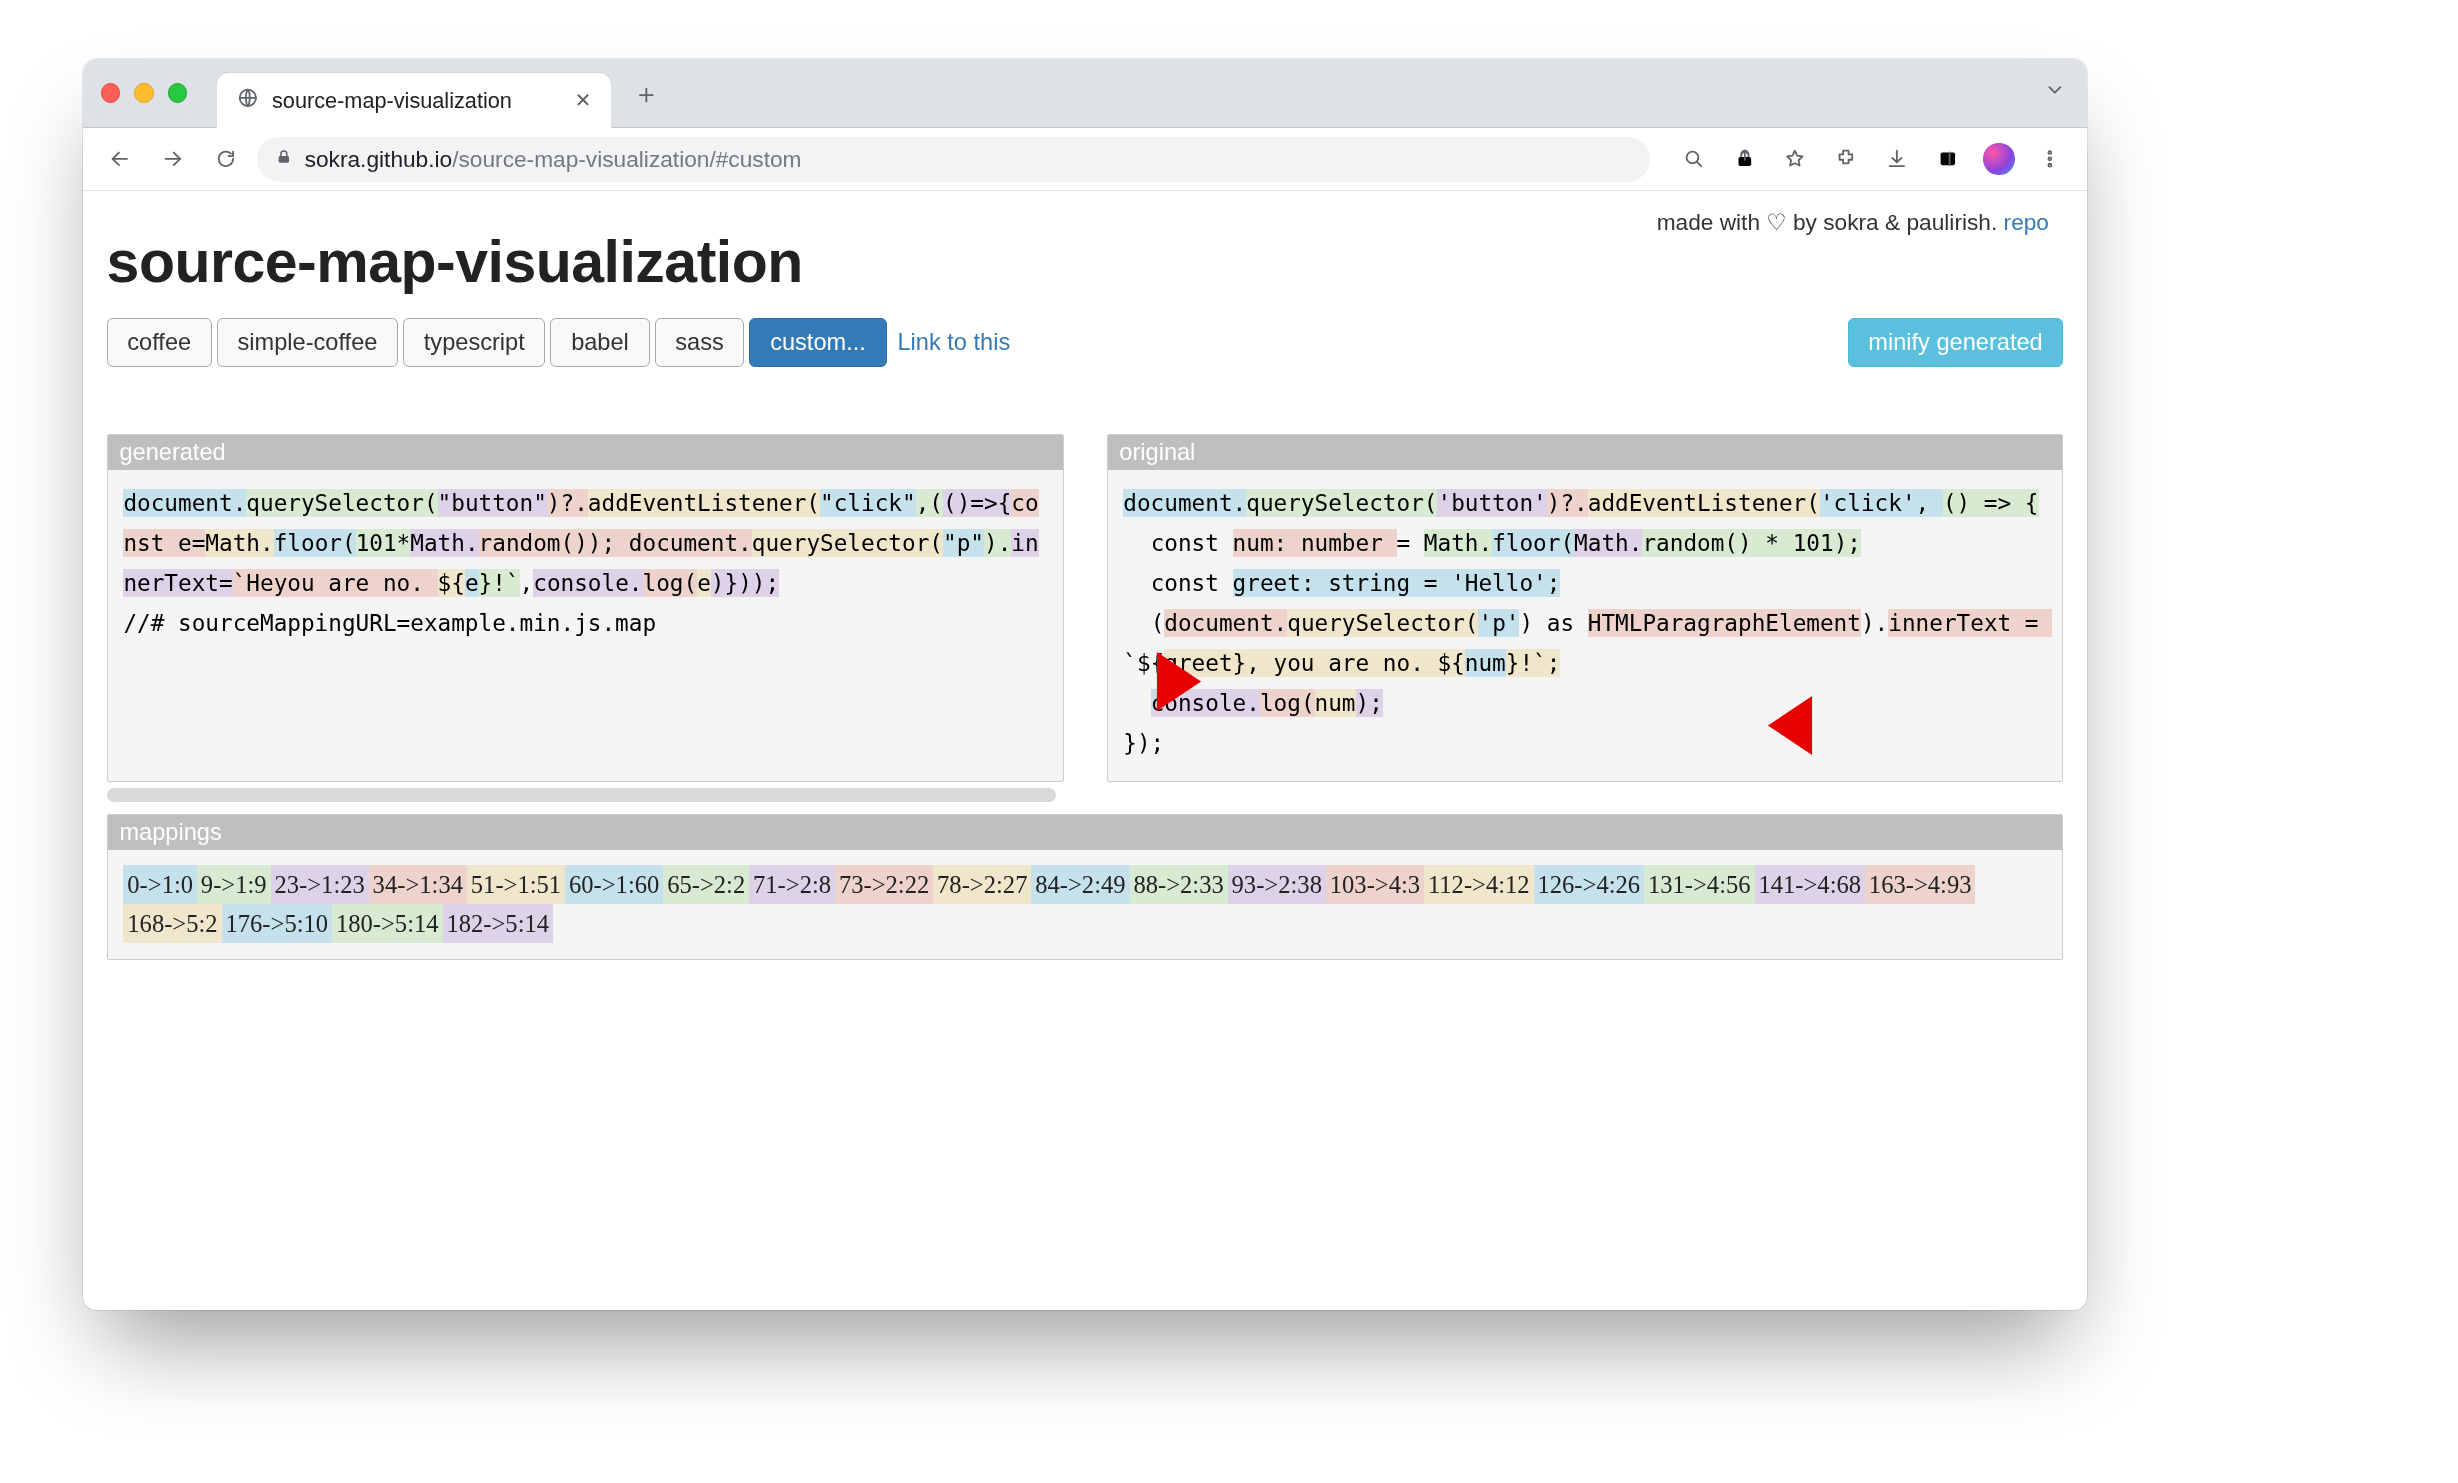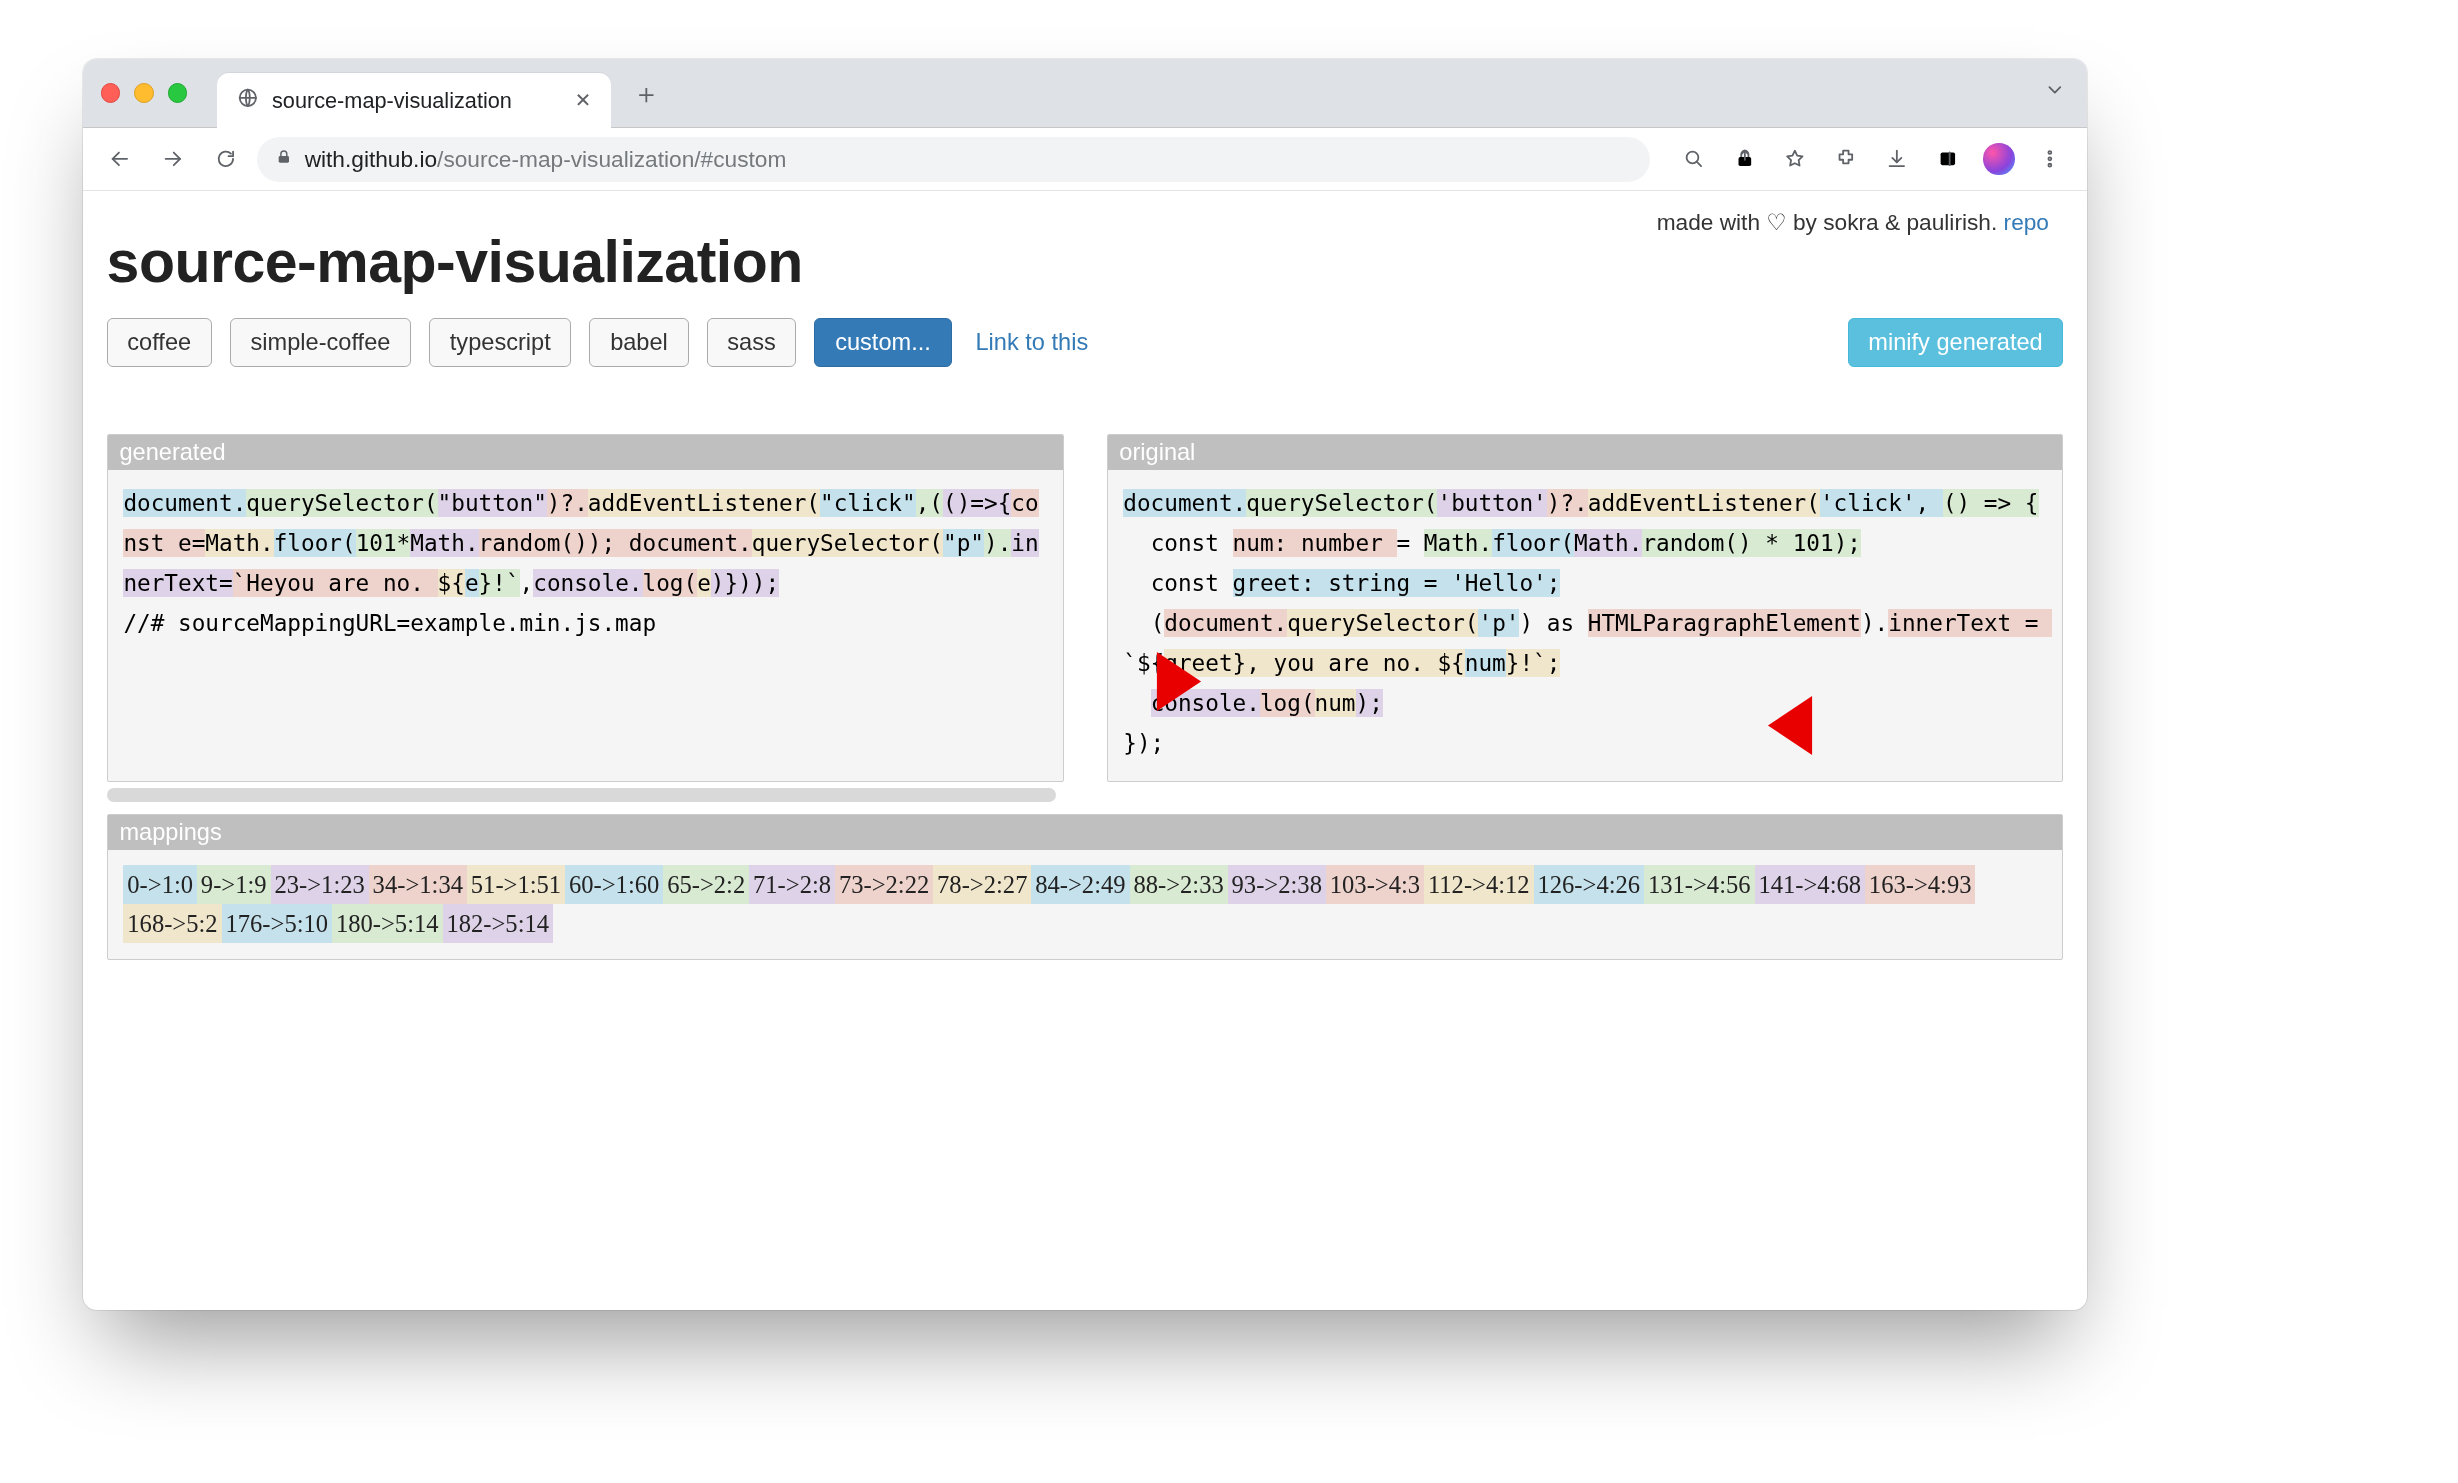--- a/index.html
+++ b/index.html
@@ -139,21 +139,21 @@
   .made-with a { color: var(--primary-blue); text-decoration:none; }
   h1.page-title {
     font-size: 59px;
     font-weight: 700;
     margin: 13.8px 0 21.7px 0;
     letter-spacing: -0.5px;
   }
   .button-row {
     display:flex;
     align-items:center;
-    gap: 18px;
+    gap: 5px;
     margin-bottom: 67px;
   }
   .btn {
     border: 1px solid var(--btn-border);
     background: var(--btn-bg);
     color:#333;
     padding: 9.9px 19.7px;
     font-size: 23.6px;
     border-radius: 5.9px;
     cursor:pointer;
@@ -281,21 +281,21 @@
         </svg>
     </div>
     <div class="urlbar">
       <span class="lock">
         <svg class="ico" viewBox="0 0 24 24" style="width:17.7px;height:17.7px">
             <rect x="5" y="11" width="14" height="9" rx="2" fill="#5f6368" stroke="none"></rect>
             <path d="M8 11V8a4 4 0 0 1 8 0v3" stroke="#5f6368" fill="none" stroke-width="2"></path>
           </svg>
       </span>
       <span>
-        <span class="host">with.github.io</span><span class="path">/source-map-visualization/#custom</span>
+        <span class="host">sokra.github.io</span><span class="path">/source-map-visualization/#custom</span>
       </span>
     </div>
     <div class="rt-icons">
       <div class="tbtn">
           <svg class="ico" viewBox="0 0 24 24">
             <circle cx="10.5" cy="10.5" r="6.5"></circle>
             <line x1="20" y1="20" x2="15.2" y2="15.2"></line>
           </svg>
         </div>
       <div class="tbtn">

